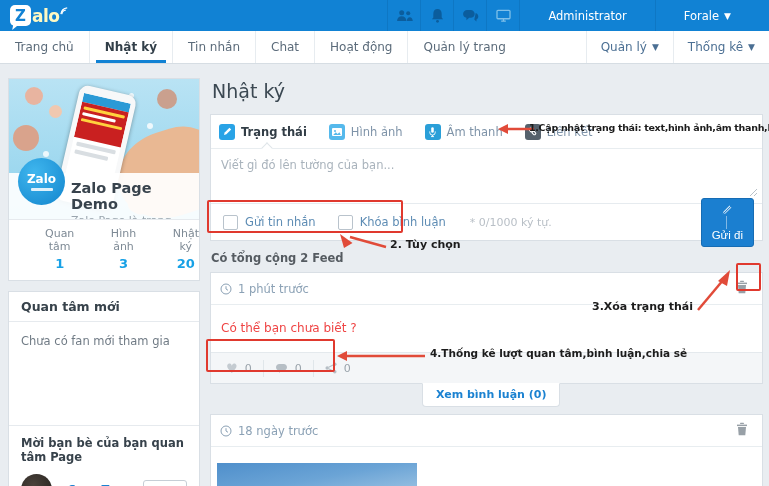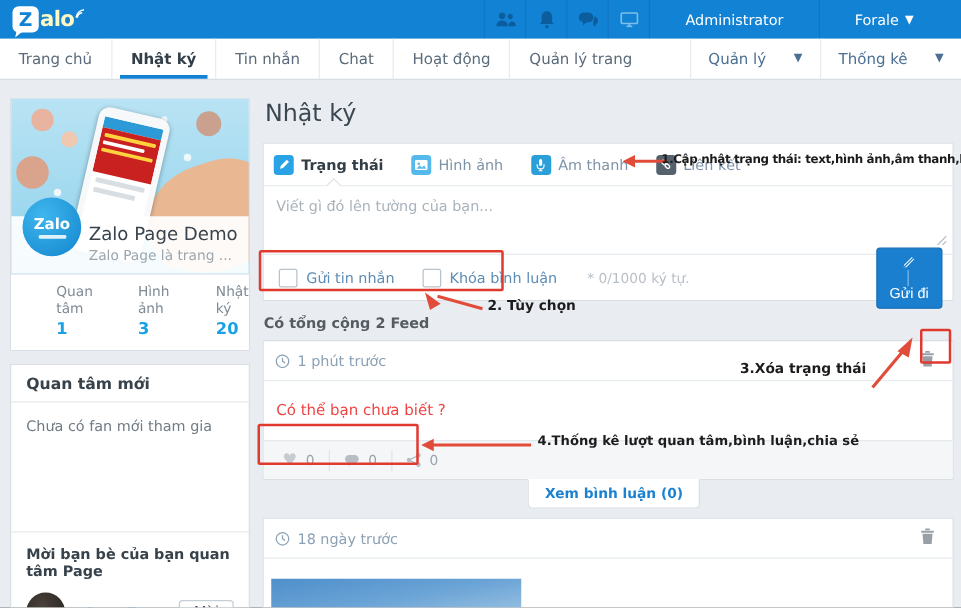--- a/index.html
+++ b/index.html
@@ -27,21 +27,21 @@
   
   .navbar { height:33px; background:#fff; border-bottom:1px solid #d6dde3; display:flex; }
   .nav-left, .nav-right { display:flex; height:100%; }
   .nav-right { margin-left:auto; }
   .nav-item { position:relative; display:flex; align-items:center; padding:0 15px;
     font-size:12px; color:#5b6b7a; cursor:pointer; border-left:1px solid #e7ecf0; }
   .nav-item:first-child { border-left:none; }
   .nav-item.active { font-weight:bold; color:#323f49; }
   .nav-item.active::after { content:""; position:absolute; left:6px; right:6px; bottom:0; height:3px; background:#1182d4; }
   .nav-drop { display:flex; align-items:center; padding:0 14px; font-size:12px; color:#4b6f93;
-    border-left:1px solid #e7ecf0; cursor:pointer;gap:17px; }
+    border-left:1px solid #e7ecf0; cursor:pointer; }
   
   .content { display:flex; padding:14px 6px 0 8px; gap:10px; align-items:flex-start; }
   .panel { background:#fff; border:1px solid #d9dfe5; }
   
   .sidebar { width:192px; flex:none; }
   .profile-card { overflow:visible; }
   .cover { position:relative; height:140px; background:linear-gradient(180deg,#b9e3f4 0%,#8fd2ec 100%); overflow:hidden; }
   .dot { position:absolute; border-radius:50%; }
   .hand { position:absolute; right:-22px; top:52px; width:104px; height:86px; background:#e9b893;
     border-radius:55% 40% 35% 55%; transform:rotate(-18deg); }
@@ -55,24 +55,24 @@
   .ps-line { height:4px; background:#d9dee2; margin:4px 4px 0; border-radius:1px; }
   .phone-btn { width:10px; height:10px; border:1px solid #c8ced3; border-radius:50%; margin:5px auto 0; }
   .thumb { position:absolute; right:42px; top:96px; width:26px; height:40px; background:#eec09a;
     border-radius:50% 50% 40% 40%; transform:rotate(30deg); }
   .name-band { position:absolute; left:0; right:0; bottom:0; height:46px; background:rgba(255,255,255,0.92);
     padding:7px 8px 0 62px; }
   .page-avatar { position:absolute; left:9px; top:-15px; width:47px; height:47px; border-radius:50%;
     background:radial-gradient(circle at 35% 30%, #3fb6ee, #1285cd); display:flex; flex-direction:column;
     align-items:center; justify-content:center; color:#fff; font-weight:bold; font-size:12px; }
   .page-avatar small { display:block; width:22px; height:3px; background:rgba(255,255,255,0.85); margin-top:2px; border-radius:1px; }
-  .page-name { font-size:14.5px; font-weight:normal; color:#38434d; }
+  .page-name { font-size:14.5px; font-weight:bold; color:#38434d; }
   .page-desc { font-size:11px; color:#9aa5ae; margin-top:2px; }
   .profile-stats { display:flex; border-top:1px solid #e6eaee; background:#fff; padding:7px 0 9px; }
-  .pstat { flex:1; cursor:pointer;margin-left:36px; }
+  .pstat { flex:1; text-align:center; cursor:pointer;margin-left:36px; }
   .pstat .lbl { font-size:11px; color:#7e8a95; }
   .pstat .val { font-size:13px; font-weight:bold; color:#17a1e6; margin-top:3px; }
   .fans-panel { margin-top:10px; height:216px; }
   .panel-header { font-size:12.5px; font-weight:bold; color:#37424b; padding:7px 12px; border-bottom:1px solid #e6eaee; }
   .fans-empty { font-size:11.5px; color:#707b85; padding:12px; min-height:103px; }
   .invite { border-top:1px solid #e6eaee; padding:10px 12px 0; }
   .invite-title { font-size:11.5px; font-weight:bold; color:#37424b; }
   .friend-row { display:flex; align-items:center; padding:10px 0; }
   .friend-avatar { width:31px; height:31px; border-radius:50%; flex:none;
     background:radial-gradient(circle at 40% 35%, #4a413a, #221f1c); }
@@ -424,21 +424,21 @@
     <path d="M48 15L12 5" stroke="#e14b39" stroke-width="2.5"></path>
       <path d="M14.5 11L2 2l4 14z" fill="#e14b39"></path>
   </svg>
   <div class="ann-text" style="left:390px;top:238px;">2. Tùy chọn</div>
 
   <div class="red-box" style="left:736px;top:263px;width:25px;height:28px;"></div>
   <svg class="arrow" style="left:696px;top:268px;" width="40" height="44" viewBox="0 0 40 44">
     <path d="M2 42L28 11" stroke="#e14b39" stroke-width="2.5"></path>
       <path d="M22 13l12-11-3 16z" fill="#e14b39"></path>
   </svg>
-  <div class="ann-text" style="left:592px;top:288px;">3.Xóa trạng thái</div>
+  <div class="ann-text" style="left:592px;top:300px;">3.Xóa trạng thái</div>
 
   <div class="red-box" style="left:206px;top:339px;width:129px;height:33px;"></div>
   <svg class="arrow" style="left:337px;top:350px;" width="88" height="12" viewBox="0 0 88 12">
     <path d="M88 6H8" stroke="#e14b39" stroke-width="2.5"></path>
       <path d="M10 1L0 6l10 5z" fill="#e14b39"></path>
   </svg>
   <div class="ann-text" style="left:430px;top:347px;font-size:10.5px;">4.Thống kê lượt quan tâm,bình luận,chia sẻ</div>
 
 </div>
 

